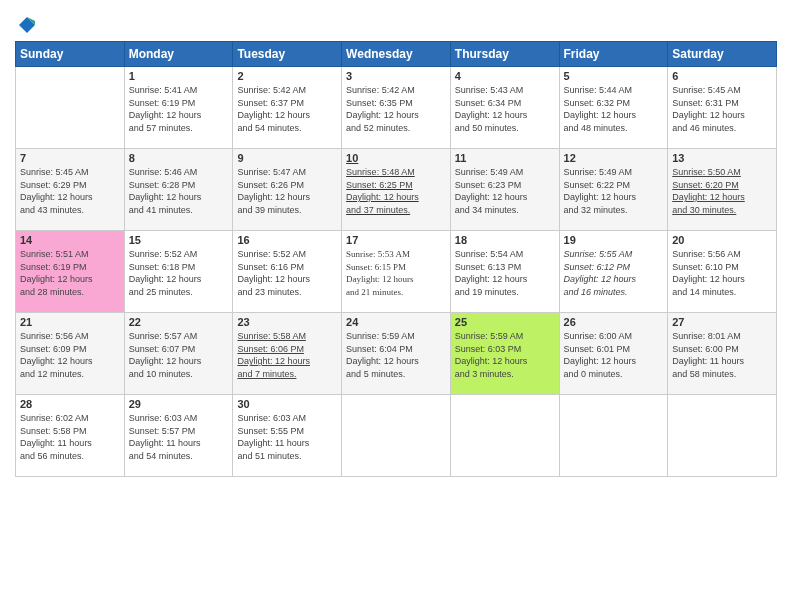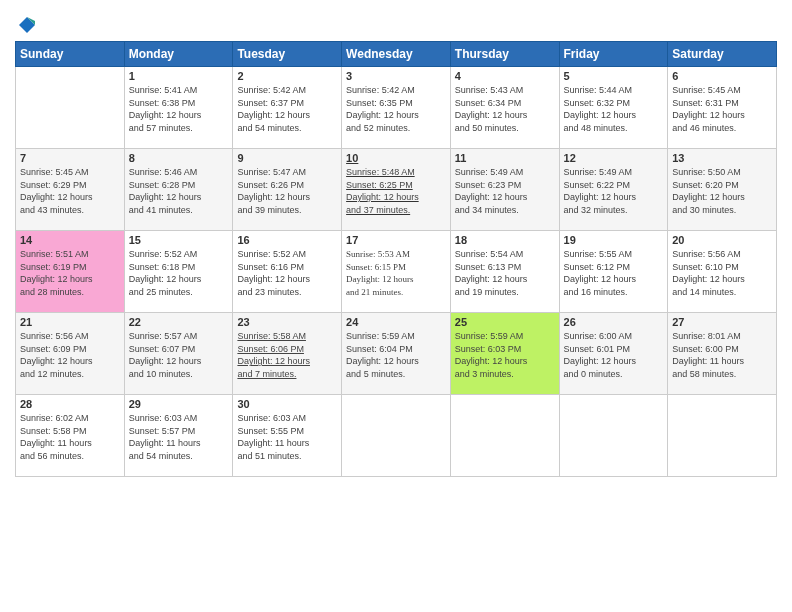--- a/index.html
+++ b/index.html
@@ -126,21 +126,21 @@
           <th>Friday</th>
           <th>Saturday</th>
         </tr>
     </thead>
     <tbody id="calendar-body">
     <tr>
           <td class="empty-cell"></td>
           <td style="background: rgb(255, 255, 255);">
             <div class="day-number">1</div>
             <div class="day-info" style="white-space: pre-line;">Sunrise: 5:41 AM
-Sunset: 6:38 PM
+Sunset: 6:19 PM
 Daylight: 12 hours
 and 57 minutes.</div>
           </td>
           <td style="background: rgb(255, 255, 255);">
             <div class="day-number">2</div>
             <div class="day-info" style="white-space: pre-line;">Sunrise: 5:42 AM
 Sunset: 6:37 PM
 Daylight: 12 hours
 and 54 minutes.</div>
           </td>
@@ -211,21 +211,21 @@
           </td>
           <td style="background: rgb(245, 245, 245);">
             <div class="day-number">12</div>
             <div class="day-info" style="white-space: pre-line;">Sunrise: 5:49 AM
 Sunset: 6:22 PM
 Daylight: 12 hours
 and 32 minutes.</div>
           </td>
           <td style="background: rgb(245, 245, 245);">
             <div class="day-number">13</div>
-            <div class="day-info" style="white-space: pre-line;">Sunrise: 5:50 AM
+            <div class="day-info" style="white-space: pre-line; text-decoration: underline;">Sunrise: 5:50 AM
 Sunset: 6:20 PM
 Daylight: 12 hours
 and 30 minutes.</div>
           </td>
         </tr>
         <tr>
           <td style="background: #f9a8d4; margin-left: 31px;">
             <div class="day-number">14</div>
             <div class="day-info" style="white-space: pre-line;">Sunrise: 5:51 AM
 Sunset: 6:19 PM
@@ -255,21 +255,21 @@
           </td>
           <td style="background: rgb(255, 255, 255);">
             <div class="day-number">18</div>
             <div class="day-info" style="white-space: pre-line;">Sunrise: 5:54 AM
 Sunset: 6:13 PM
 Daylight: 12 hours
 and 19 minutes.</div>
           </td>
           <td style="background: rgb(255, 255, 255);">
             <div class="day-number">19</div>
-            <div class="day-info" style="white-space: pre-line;">Sunrise: 5:55 AM
+            <div class="day-info" style="white-space: pre-line; font-style: italic;">Sunrise: 5:55 AM
 Sunset: 6:12 PM
 Daylight: 12 hours
 and 16 minutes.</div>
           </td>
           <td style="background: rgb(255, 255, 255);">
             <div class="day-number">20</div>
             <div class="day-info" style="white-space: pre-line;">Sunrise: 5:56 AM
 Sunset: 6:10 PM
 Daylight: 12 hours
 and 14 minutes.</div>

